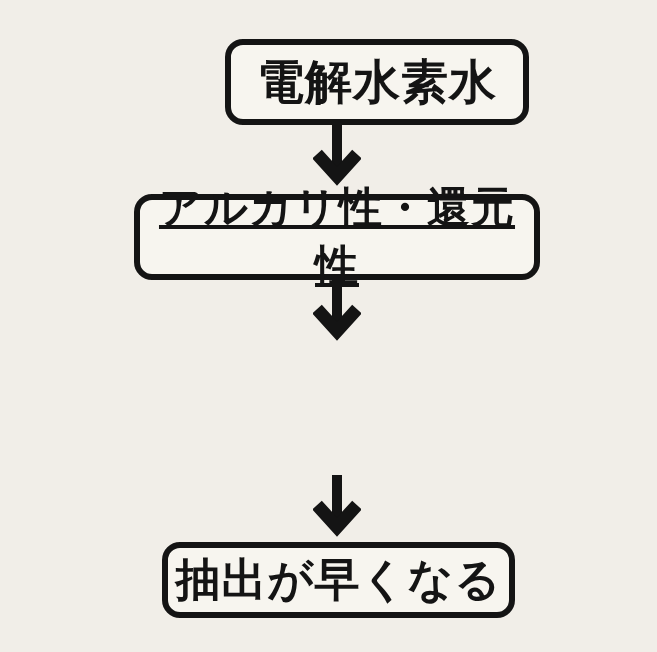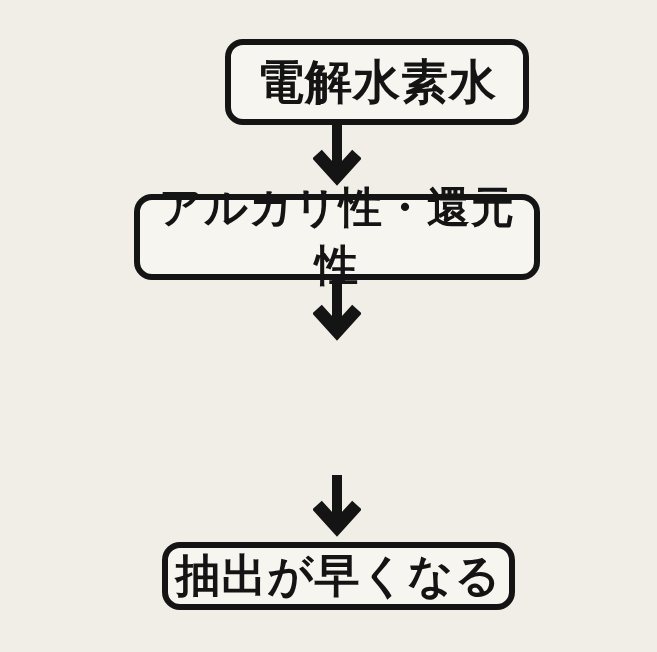--- a/index.html
+++ b/index.html
@@ -32,24 +32,24 @@
   }
   .node-label {
     color: var(--text);
     font-weight: bold;
     white-space: pre-line;
     letter-spacing: 1px;
   }
   .node1 { left: 185px; top: 39px;  width: 304px; height: 86px; margin-left: 40px; }
   .node1 .node-label { font-size: 47px; }
   .node2 { left: 134px; top: 194px; width: 406px; height: 86px; }
-  .node2 .node-label { font-size: 43px; }
+  .node2 .node-label { font-size: 43px; text-decoration: underline; }
   .node3 { left: 99px;  top: 344px; width: 479px; height: 132px; }
   .node3 .node-label { font-size: 43px; line-height: 1.42; }
-  .node4 { left: 162px; top: 542px; width: 353px; height: 68px; }
+  .node4 { left: 162px; top: 542px; width: 353px; height: 76px; }
   .node4 .node-label { font-size: 45px; }
   .arrow {
     position: absolute;
     left: 313px;
     width: 48px;
     height: 64px;
   }
   .arrow1 { top: 124px; }
   .arrow2 { top: 279px; }
   .arrow3 { top: 475px; }

